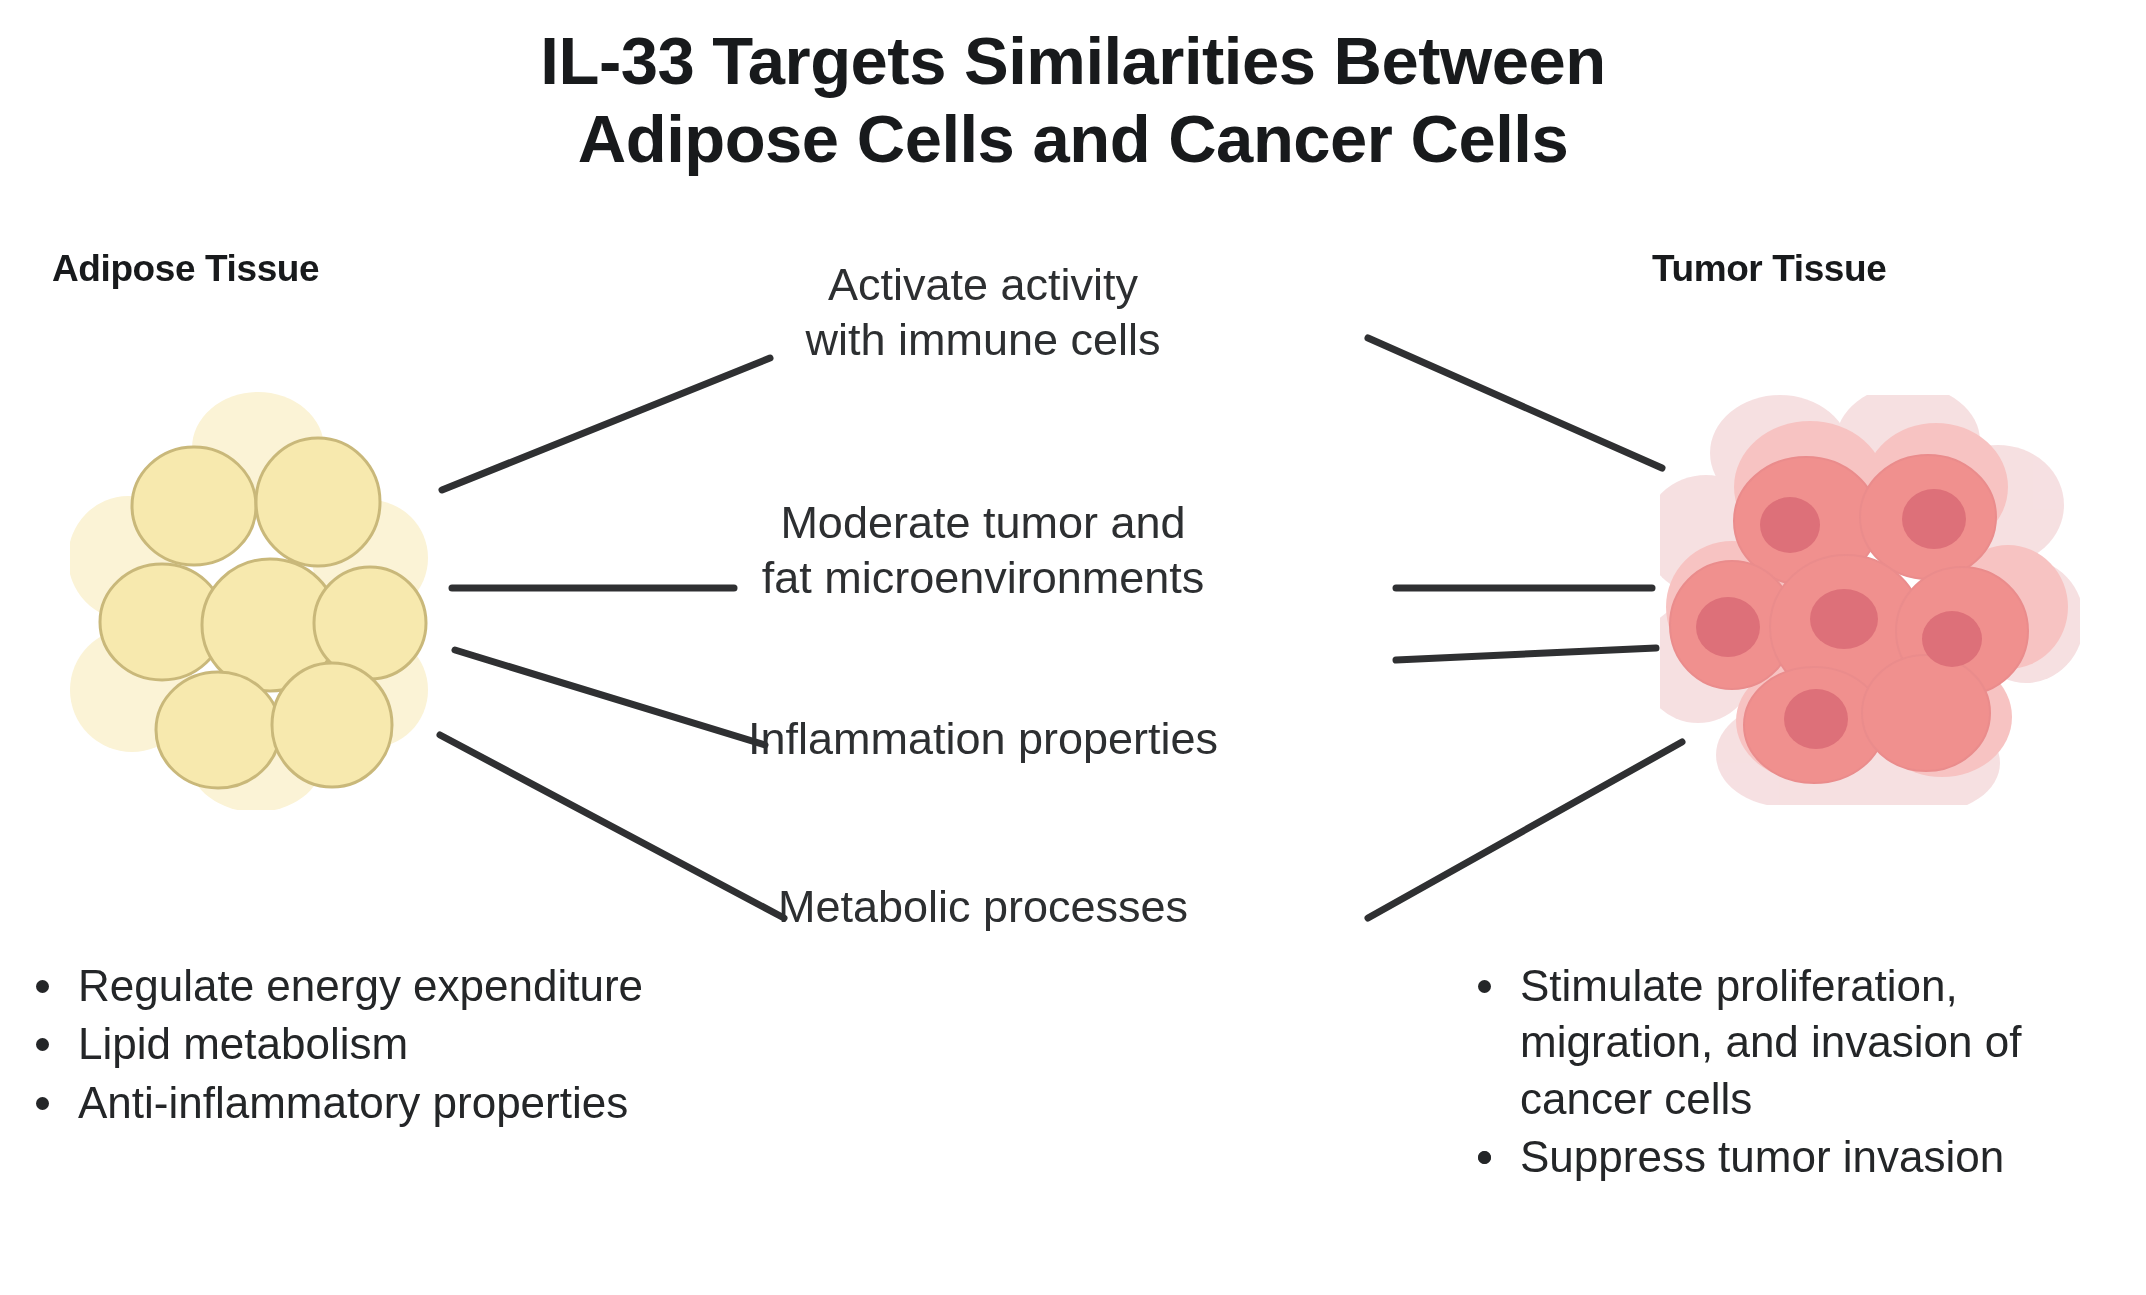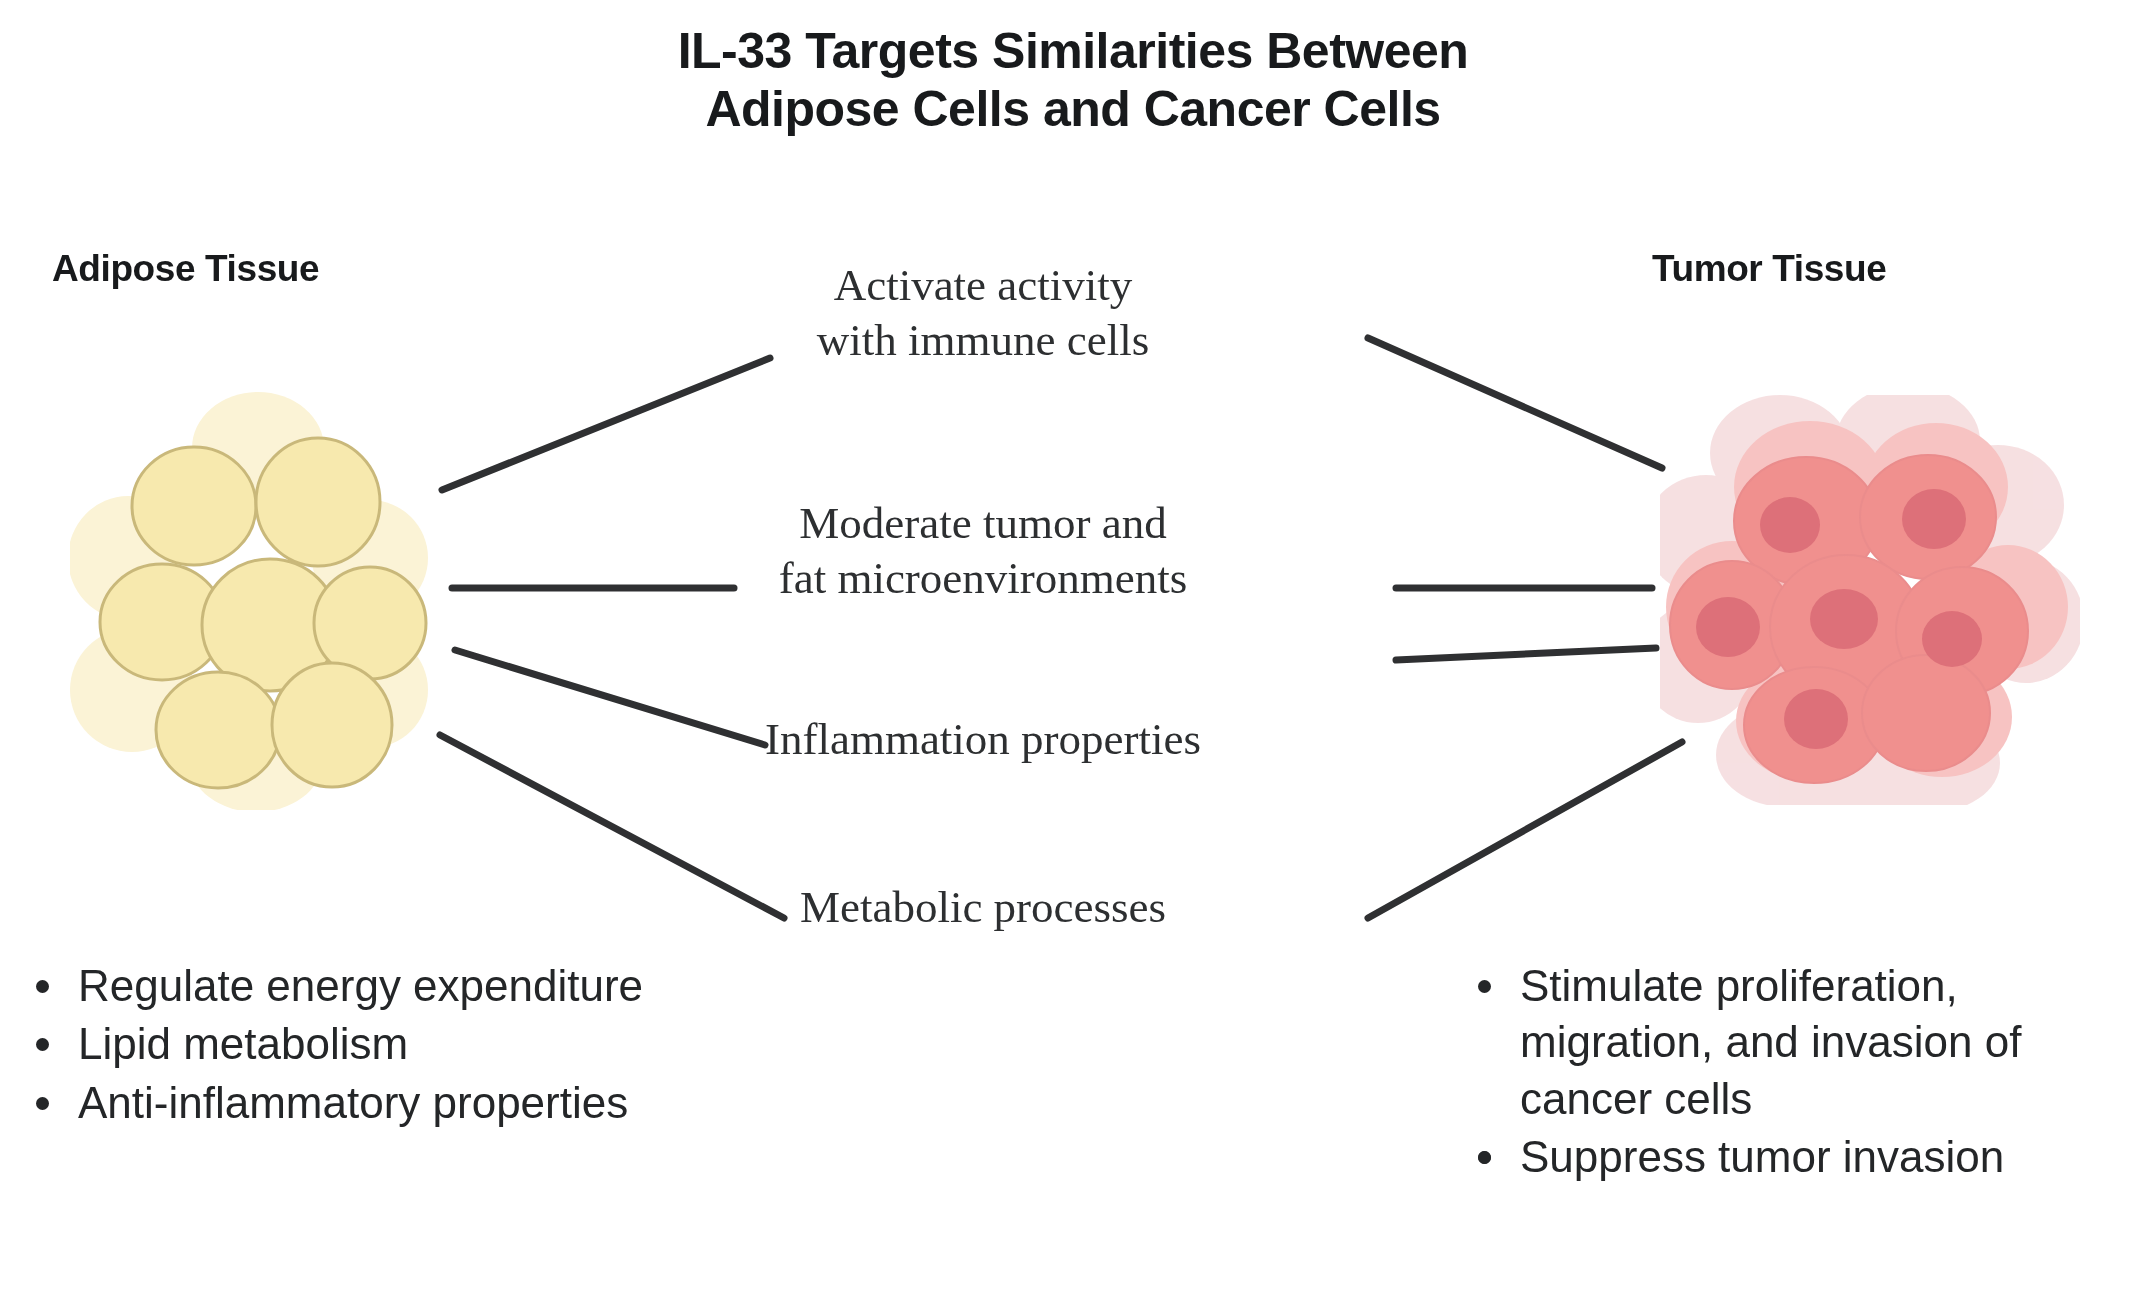--- a/index.html
+++ b/index.html
@@ -20,21 +20,21 @@
   }
 
   
   #title {
     position: absolute;
     left: 0;
     top: 22px;
     width: 2146px;
     text-align: center;
     font-weight: bold;
-    font-size: 50px;
+    font-size: 67px;
     line-height: 1.16;
     letter-spacing: -0.5px;
     color: #181a1c;
   }
   #title .tline { display: block; }
 
   
   .col-heading {
     position: absolute;
     font-weight: bold;
@@ -48,21 +48,21 @@
 
   
   .center-label {
     position: absolute;
     text-align: center;
     font-size: 45px;
     line-height: 1.22;
     color: #2d2f31;
     white-space: nowrap;
   }
-  .center-label .cline { display: block; font-family: Liberation Serif, serif; }
+  .center-label .cline { display: block; }
   #label-0 { left: 623px; top: 258px; width: 720px; }
   #label-1 { left: 623px; top: 496px; width: 720px; }
   #label-2 { left: 623px; top: 712px; width: 720px; }
   #label-3 { left: 623px; top: 880px; width: 720px; }
 
   
   #connectors {
     position: absolute;
     left: 0; top: 0;
     width: 2146px;

